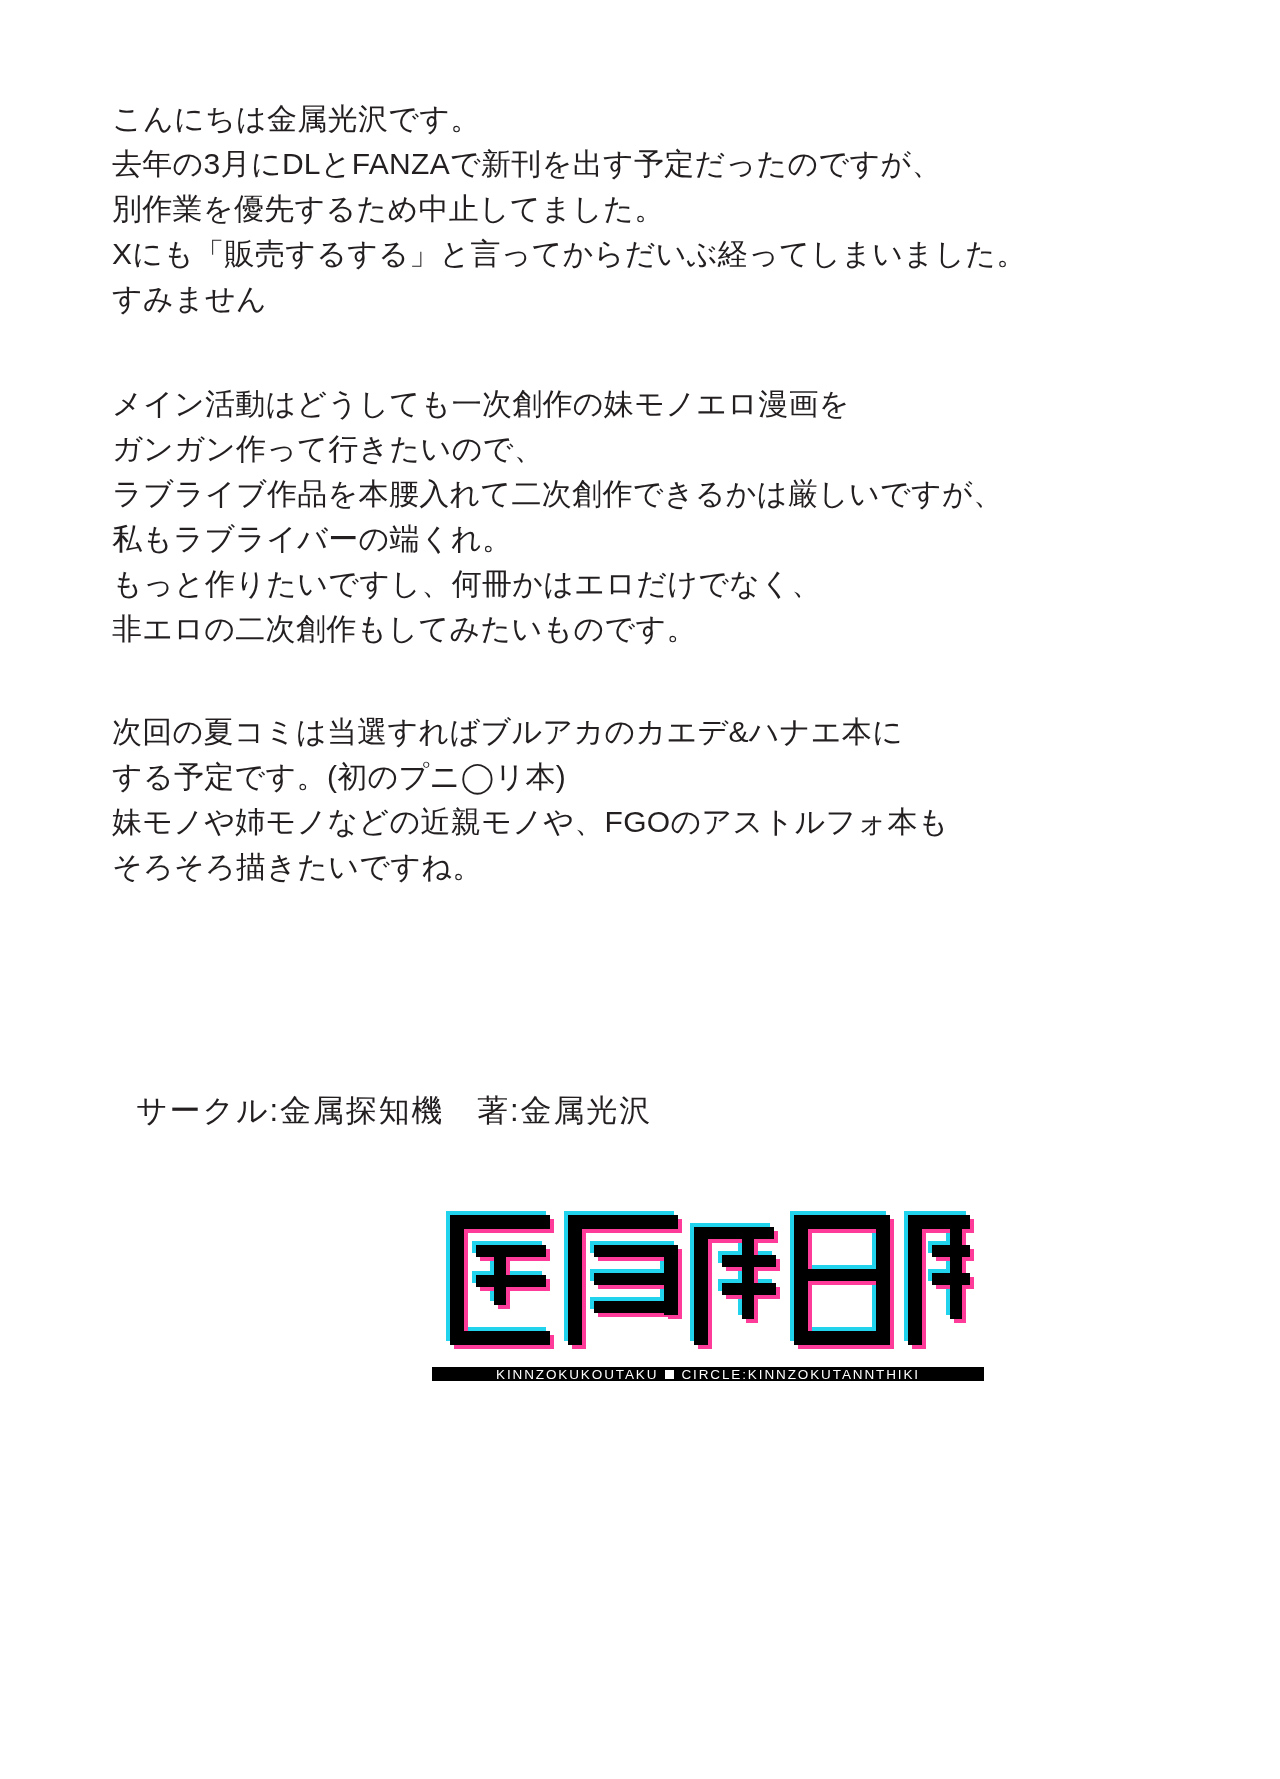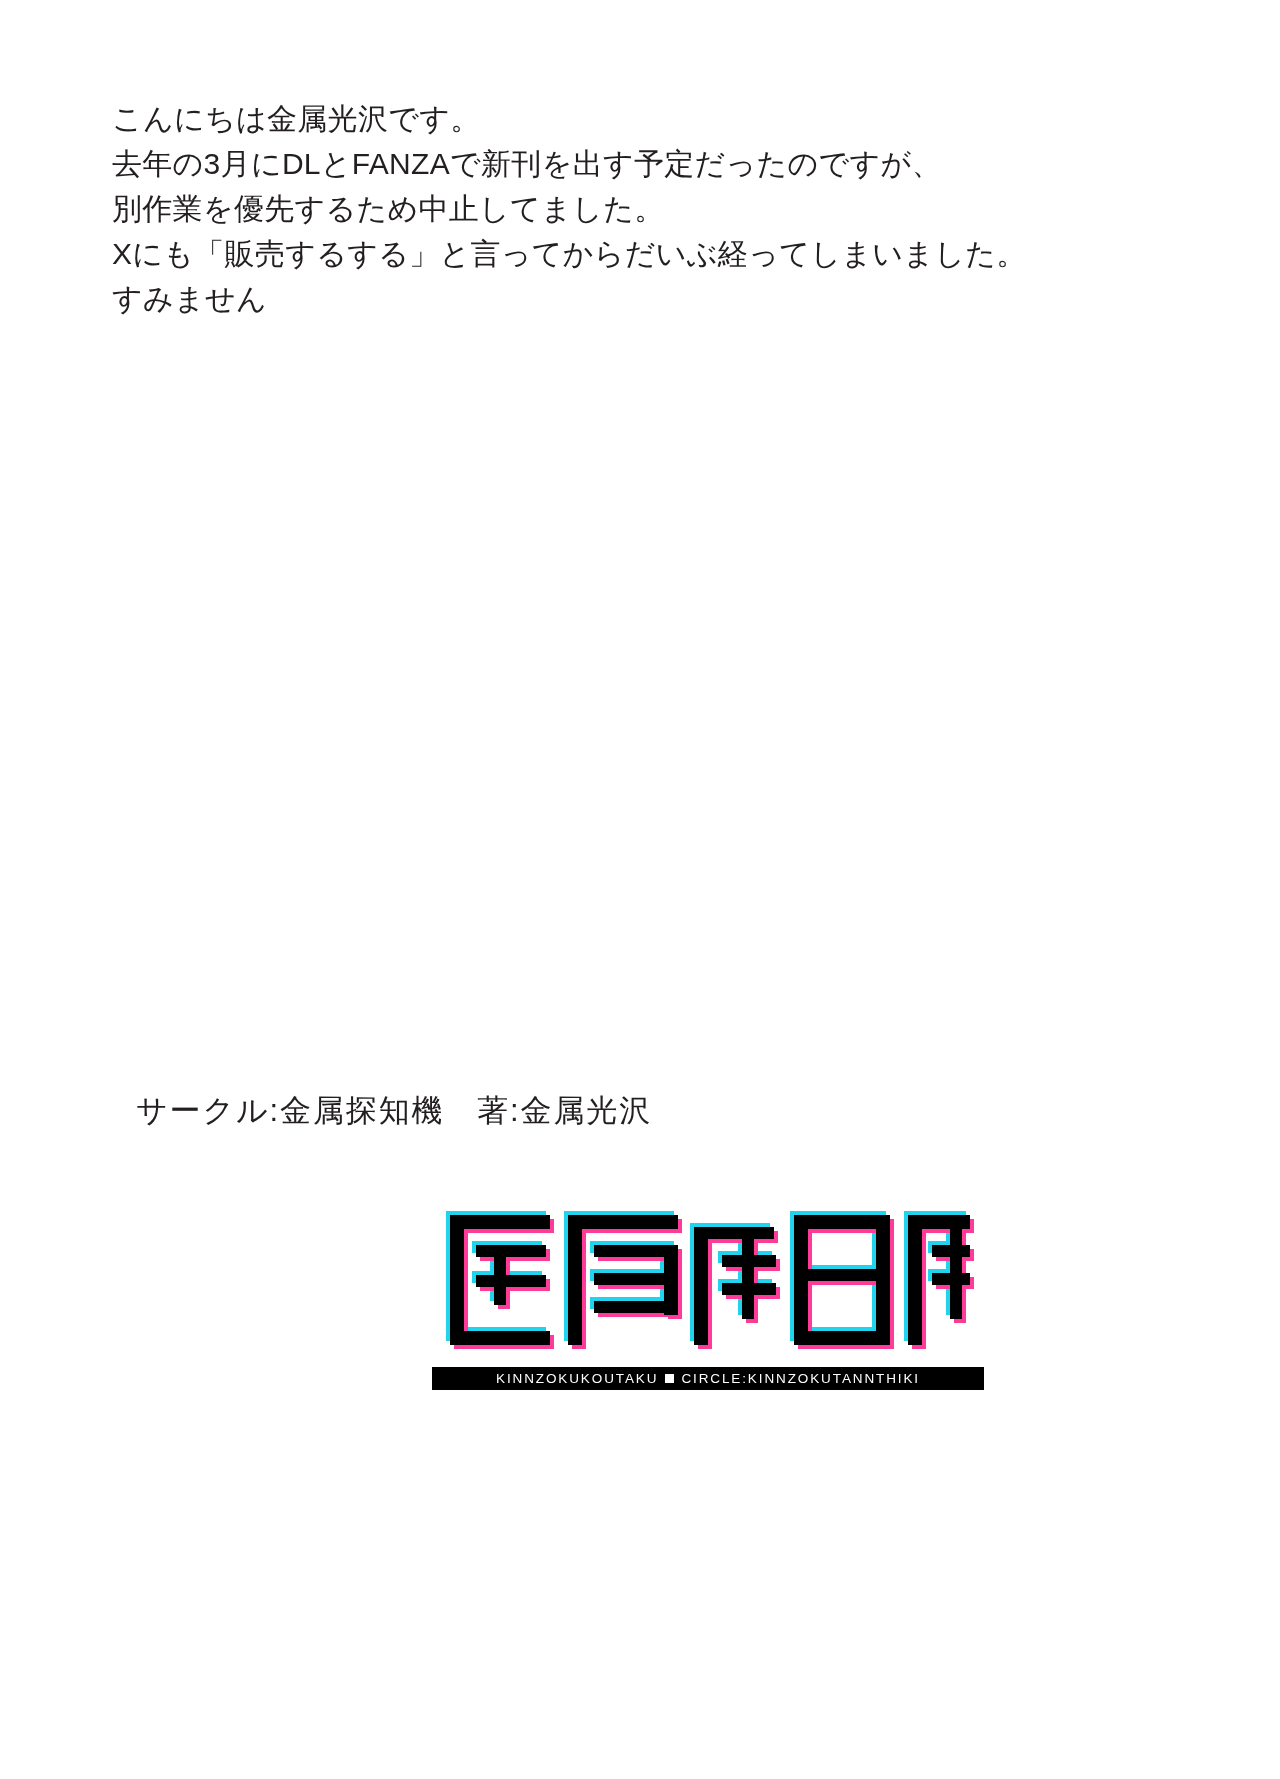--- a/index.html
+++ b/index.html
@@ -60,21 +60,21 @@
     width: 552px;
     height: 160px;
   }
   .logo-mark svg { display:block; }
 
   .logo-caption {
     position: absolute;
     left: 0;
     top: 162px;
     width: 552px;
-    height: 23px;
+    height: 14px;
     background: #000000;
     color: #ffffff;
     font-size: 13.5px;
     letter-spacing: 0.14em;
     display: flex;
     align-items: center;
     justify-content: center;
     font-family: "Liberation Sans", "DejaVu Sans", sans-serif;
     white-space: pre;
     text-align: center;
@@ -93,21 +93,31 @@
 <div class="page">
 
   <div class="afterword">
     <p class="para">こんにちは金属光沢です。
 去年の3月にDLとFANZAで新刊を出す予定だったのですが、
 別作業を優先するため中止してました。
 Xにも「販売するする」と言ってからだいぶ経ってしまいました。
 すみません</p>
     <div class="gap-md"></div>
     <div class="gap-md"></div>
+    <p class="para">メイン活動はどうしても一次創作の妹モノエロ漫画を
+ガンガン作って行きたいので、
+ラブライブ作品を本腰入れて二次創作できるかは厳しいですが、
+私もラブライバーの端くれ。
+もっと作りたいですし、何冊かはエロだけでなく、
+非エロの二次創作もしてみたいものです。</p>
     <div class="gap-lg"></div>
+    <p class="para">次回の夏コミは当選すればブルアカのカエデ&amp;ハナエ本に
+する予定です。(初のプニ◯リ本)
+妹モノや姉モノなどの近親モノや、FGOのアストルフォ本も
+そろそろ描きたいですね。</p>
   </div>
 
   <div class="signature">サークル:金属探知機　著:金属光沢</div>
 
   <div class="logo-wrap">
 
     <div class="logo-mark">
       <svg width="552" height="160" viewBox="0 0 552 160" xmlns="http://www.w3.org/2000/svg" aria-hidden="true">
         <g>
 

